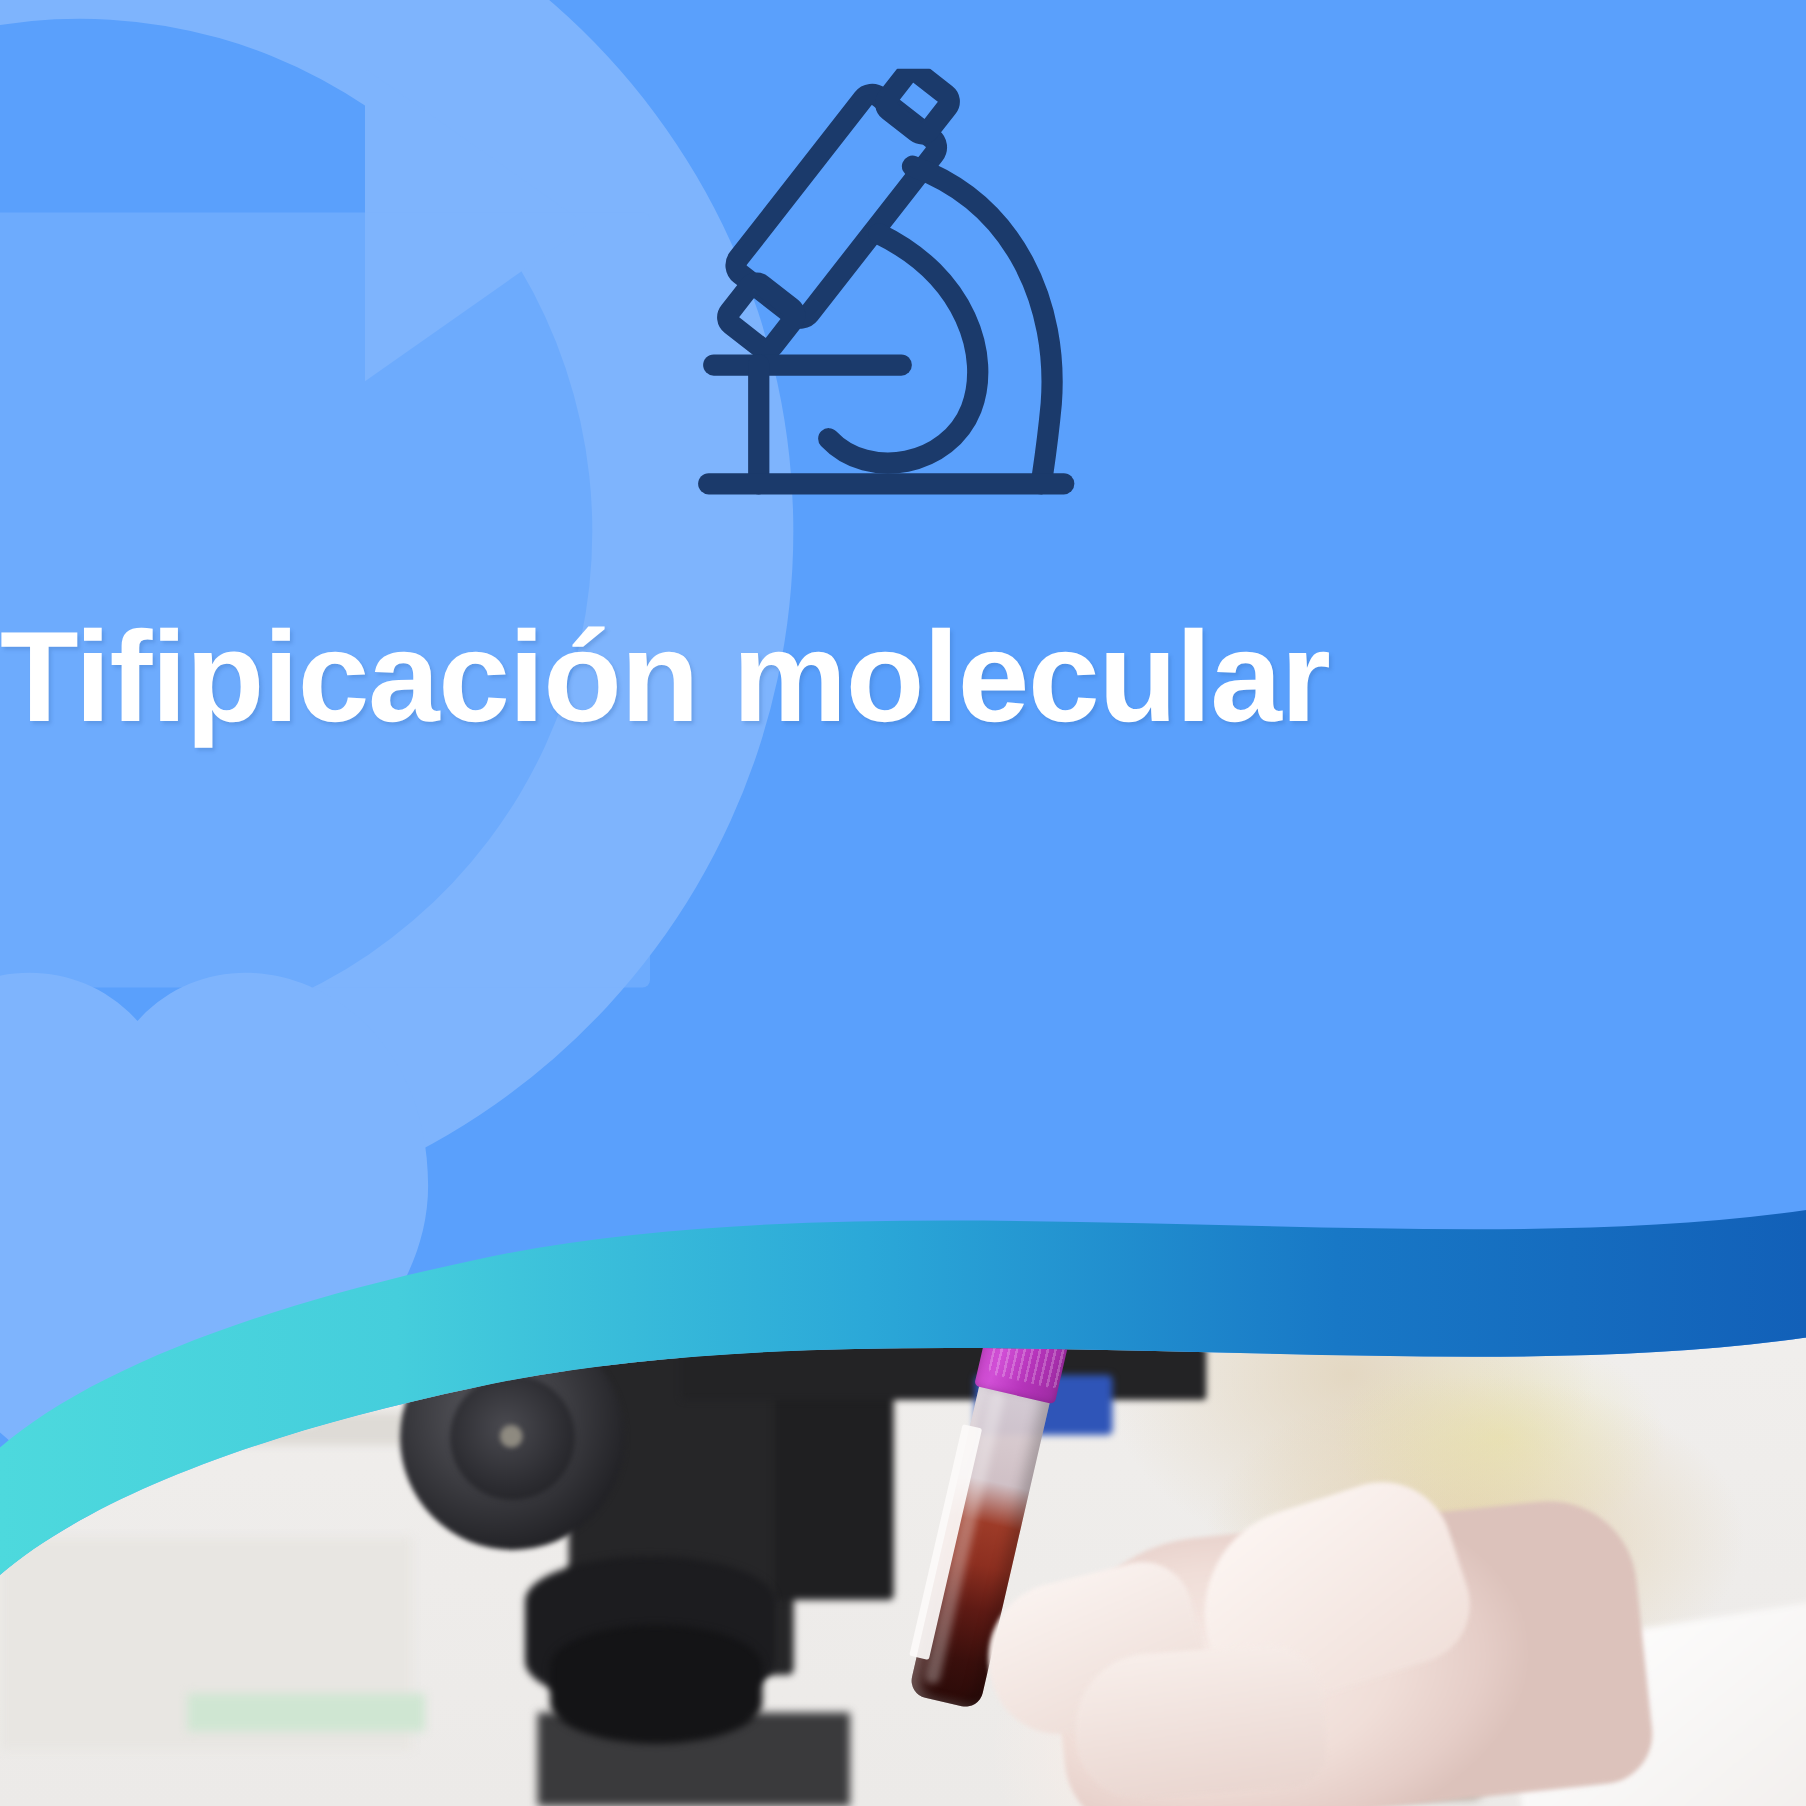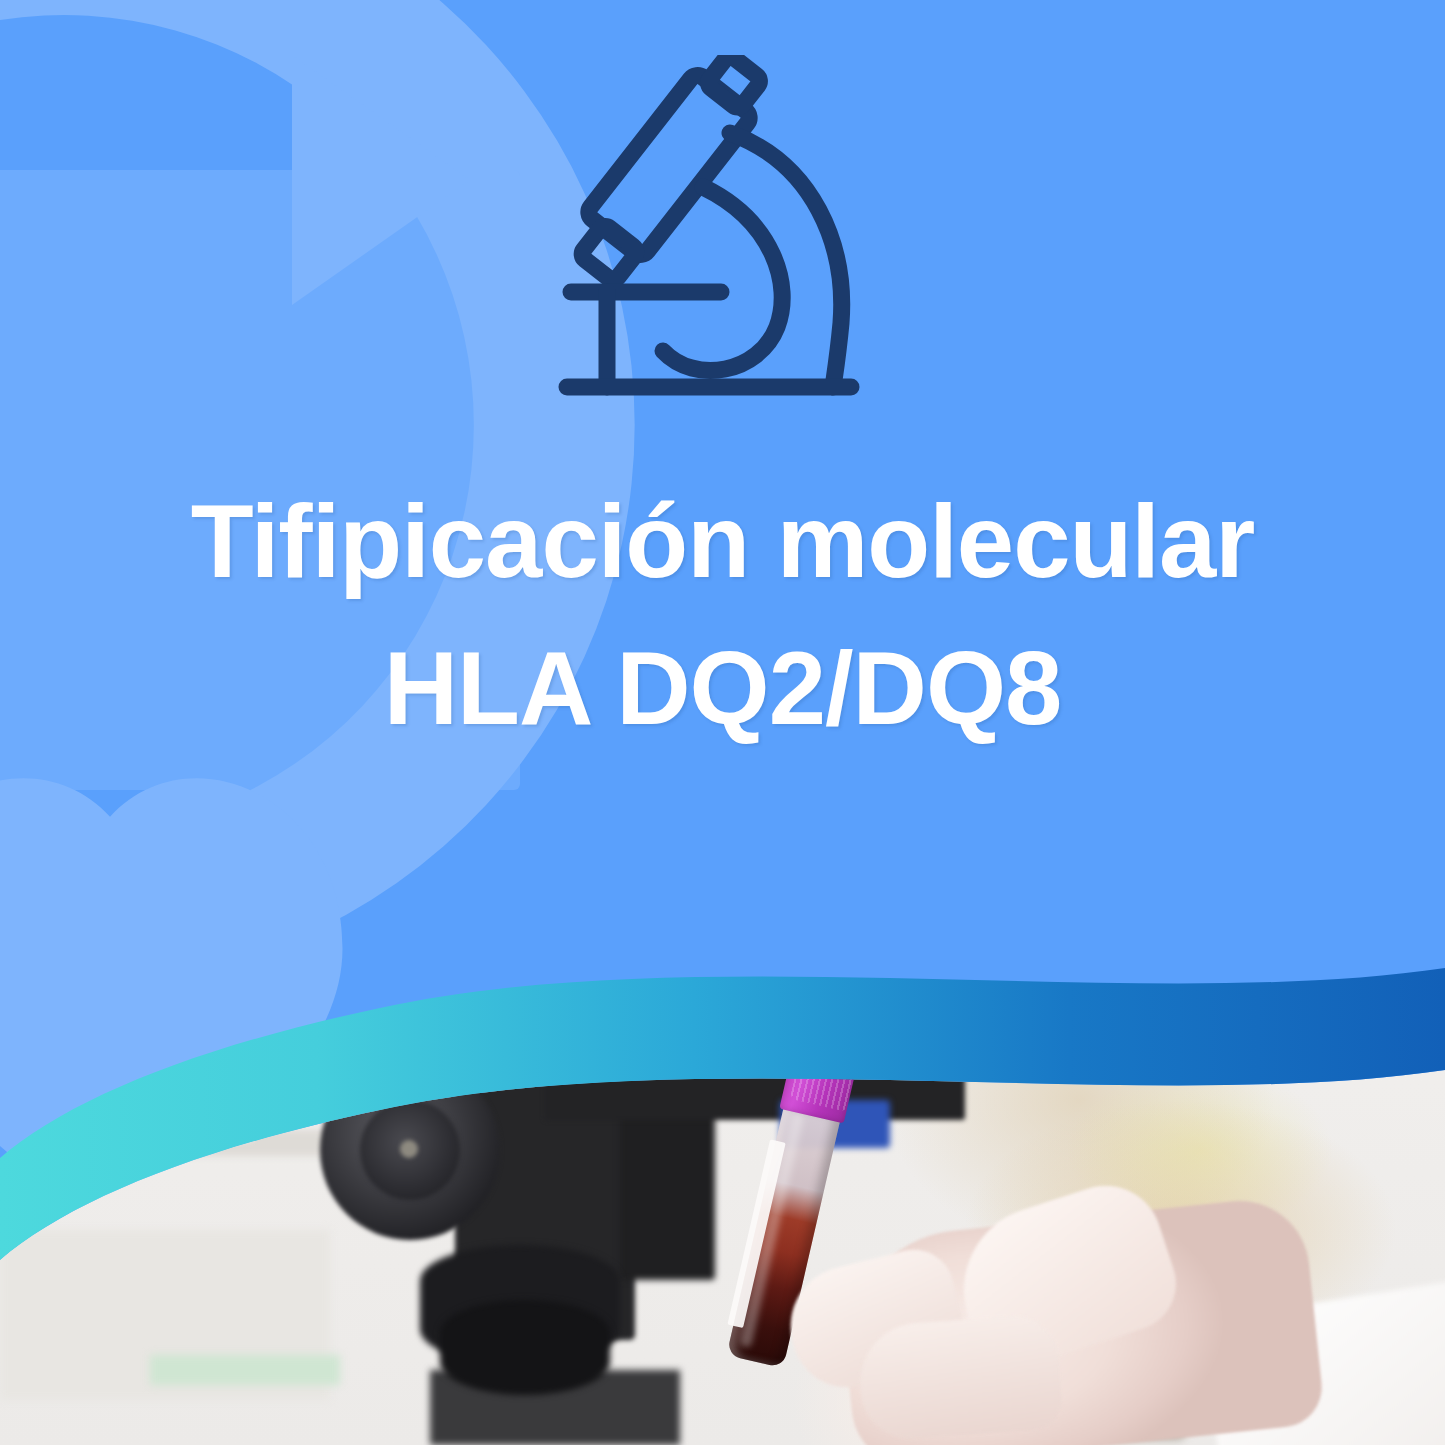--- a/index.html
+++ b/index.html
@@ -14,21 +14,21 @@
   .bg-layer{position:absolute;inset:0;overflow:hidden;}
   .bg-svg{position:absolute;left:0;top:0;width:1445px;height:1445px;}
 
   
   .icon-wrap{position:absolute;left:545px;top:55px;width:330px;height:370px;}
   .icon-wrap svg{width:100%;height:100%;display:block;}
 
   
   .headline{
     position:absolute;left:0;top:468px;width:1445px;
-    text-align:center;color:#FFFFFF;
+    text-align:left;color:#FFFFFF;
     font-weight:bold;font-size:103px;line-height:147px;
     letter-spacing:-1px;
     text-shadow:2px 2px 3px rgba(40,90,160,.22);
     -webkit-font-smoothing:antialiased;
   }
   .headline .ln{display:block;white-space:nowrap;}
   .ln3{font-size:100px;}
 
   
   .photo-region{position:absolute;left:0;top:900px;width:1445px;height:545px;overflow:hidden;}
@@ -162,21 +162,20 @@
         <path d="M 26 237 L 176 237"></path>
         <path d="M 62 237 L 62 332"></path>
 
         <path d="M 22 332 L 306 332"></path>
       </g>
     </svg>
   </div>
 
   <div class="headline">
     <span class="ln ln1">Tifipicación molecular</span>
-    <span class="ln ln2">HLA DQ2/DQ8</span>
   </div>
 
   <div class="photo-region">
     <svg width="0" height="0" style="position:absolute">
       <defs>
         <clipPath id="photoShape" clipPathUnits="userSpaceOnUse">
           <path d="M 0 545 L 1445 545 L 1445 170 C 1140 215, 700 140, 380 210 C 200 248, 70 300, 0 360 Z"></path>
         </clipPath>
       </defs>
     </svg>

